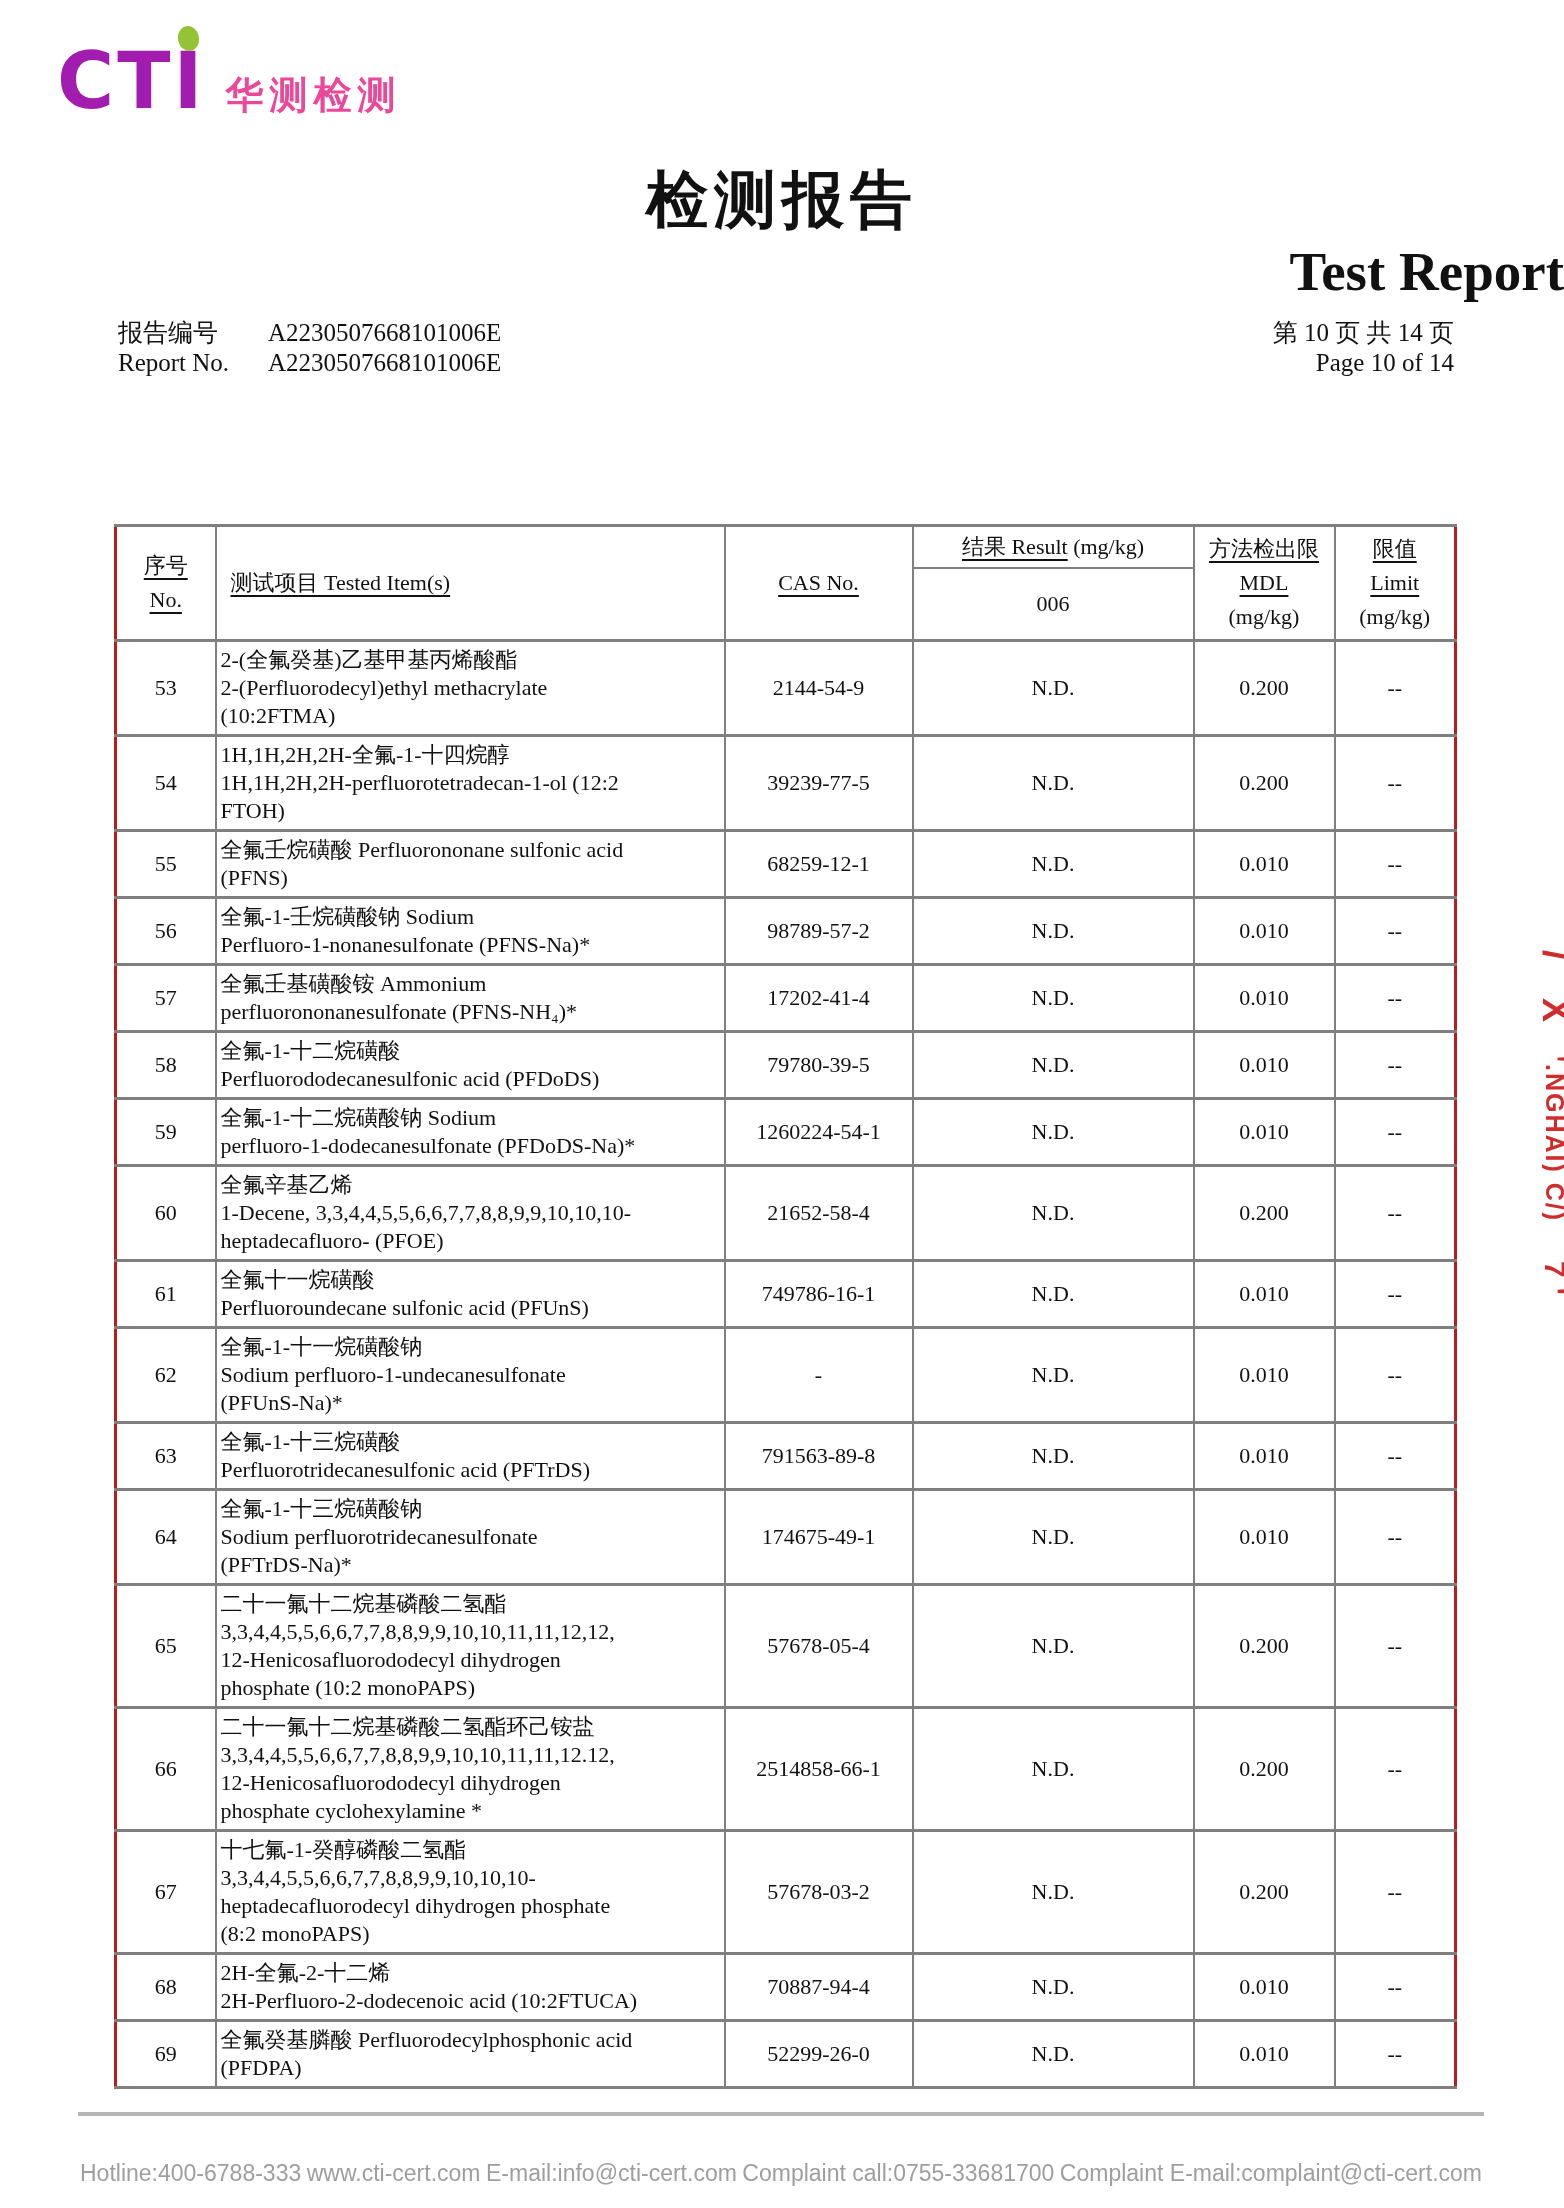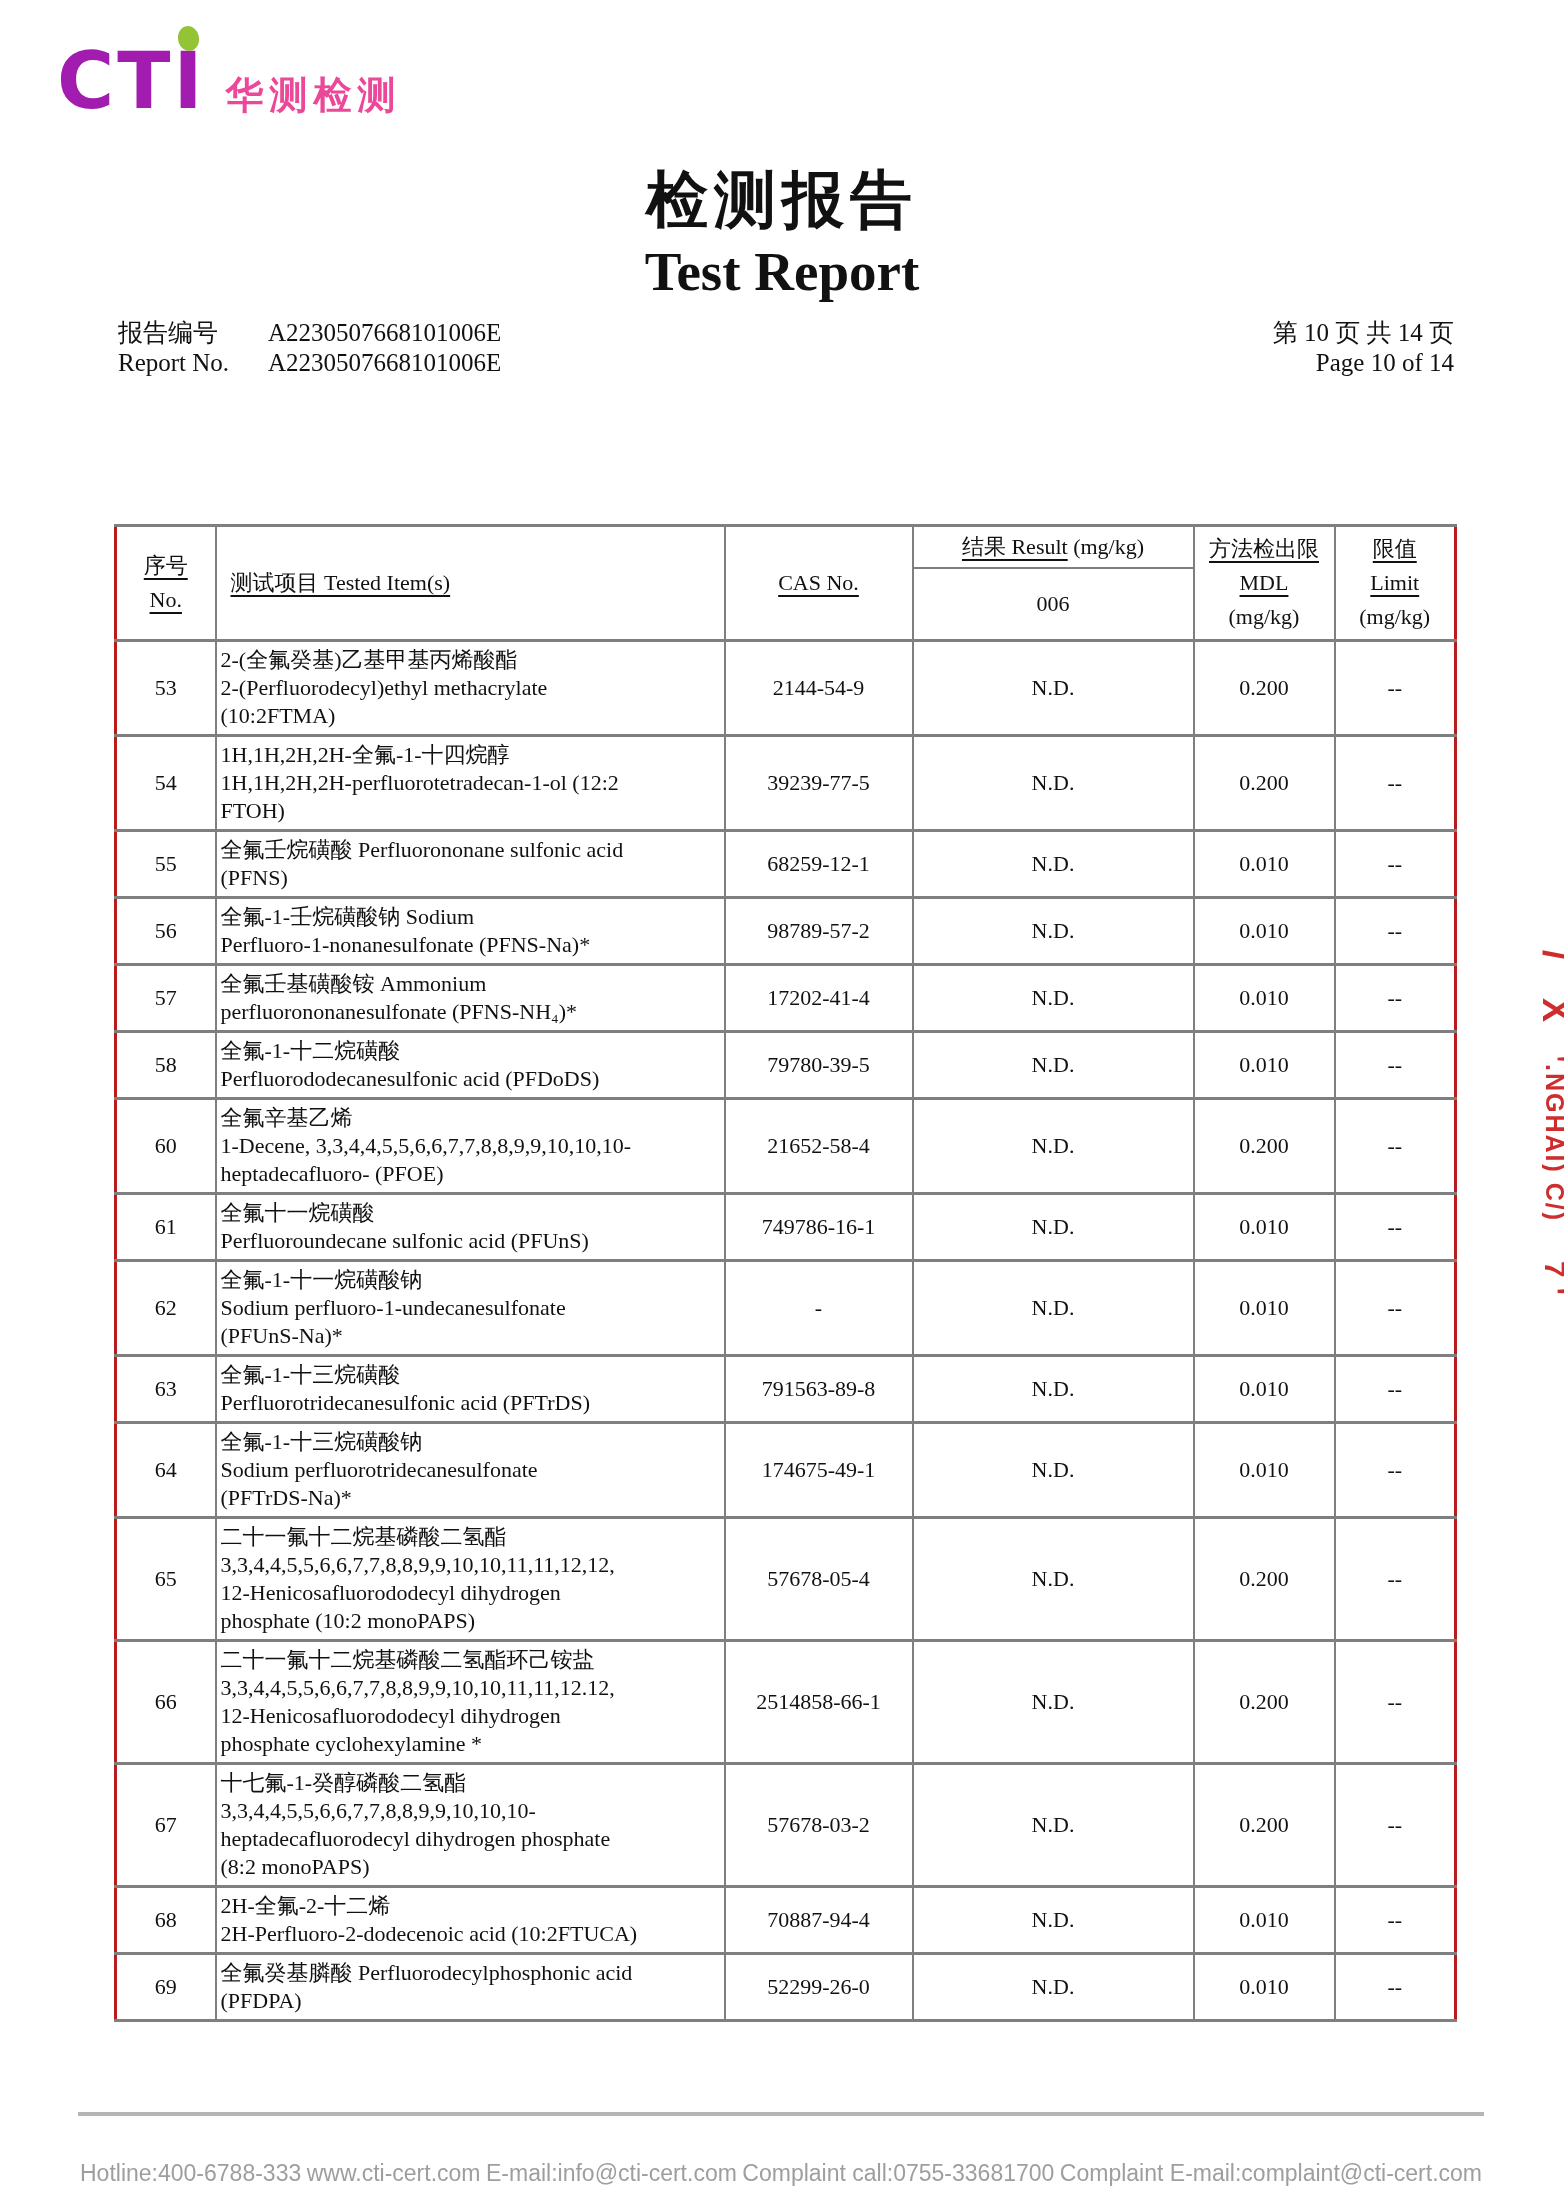--- a/index.html
+++ b/index.html
@@ -19,21 +19,21 @@
     position:absolute; top:0px; right:6px; width:21px; height:25px;
     background:#94c436; border-radius:50%; transform:rotate(-10deg);
   }
   .logo-zh {
     font-family:Liberation Sans, sans-serif; font-weight:bold;
     font-size:38px; line-height:1.0; color:#ec4899; letter-spacing:6px;
   }
   
   .title-zh { position:absolute; top:158px; left:0; width:100%; text-align:center;
     font-size:62px; font-weight:bold; letter-spacing:6px; }
-  .title-en { position:absolute; top:240px; left:0; width:100%; text-align:center;
+  .title-en { position:absolute; top:240px; left:0; width:100%; text-align:right;
     font-size:55px; font-weight:bold; }
   
   .report-info { position:absolute; left:118px; top:318px; width:1336px; font-size:25px; }
   .info-row { display:flex; justify-content:space-between; line-height:30px; }
   .info-left { display:flex; }
   .info-label { display:inline-block; width:150px; }
   
   .report-table {
     position:absolute; left:114px; top:524px; width:1340px;
     border-collapse:collapse; table-layout:fixed; font-size:22px;
@@ -265,20 +265,41 @@
         </td>
         <td class="c-mdl">
           <span class="cell-line">0.010</span>
         </td>
         <td class="c-limit">
           <span class="cell-line">--</span>
         </td>
       </tr>
       <tr>
         <td class="c-no">
+          <span class="cell-line">59</span>
+        </td>
+        <td class="c-item">
+          <span class="cell-line">全氟-1-十二烷磺酸钠 Sodium</span>
+          <span class="cell-line">perfluoro-1-dodecanesulfonate (PFDoDS-Na)*</span>
+        </td>
+        <td class="c-cas">
+          <span class="cell-line">1260224-54-1</span>
+        </td>
+        <td class="c-result">
+          <span class="cell-line">N.D.</span>
+        </td>
+        <td class="c-mdl">
+          <span class="cell-line">0.010</span>
+        </td>
+        <td class="c-limit">
+          <span class="cell-line">--</span>
+        </td>
+      </tr>
+      <tr>
+        <td class="c-no">
           <span class="cell-line">60</span>
         </td>
         <td class="c-item">
           <span class="cell-line">全氟辛基乙烯</span>
           <span class="cell-line">1-Decene, 3,3,4,4,5,5,6,6,7,7,8,8,9,9,10,10,10-</span>
           <span class="cell-line">heptadecafluoro- (PFOE)</span>
         </td>
         <td class="c-cas">
           <span class="cell-line">21652-58-4</span>
         </td>

